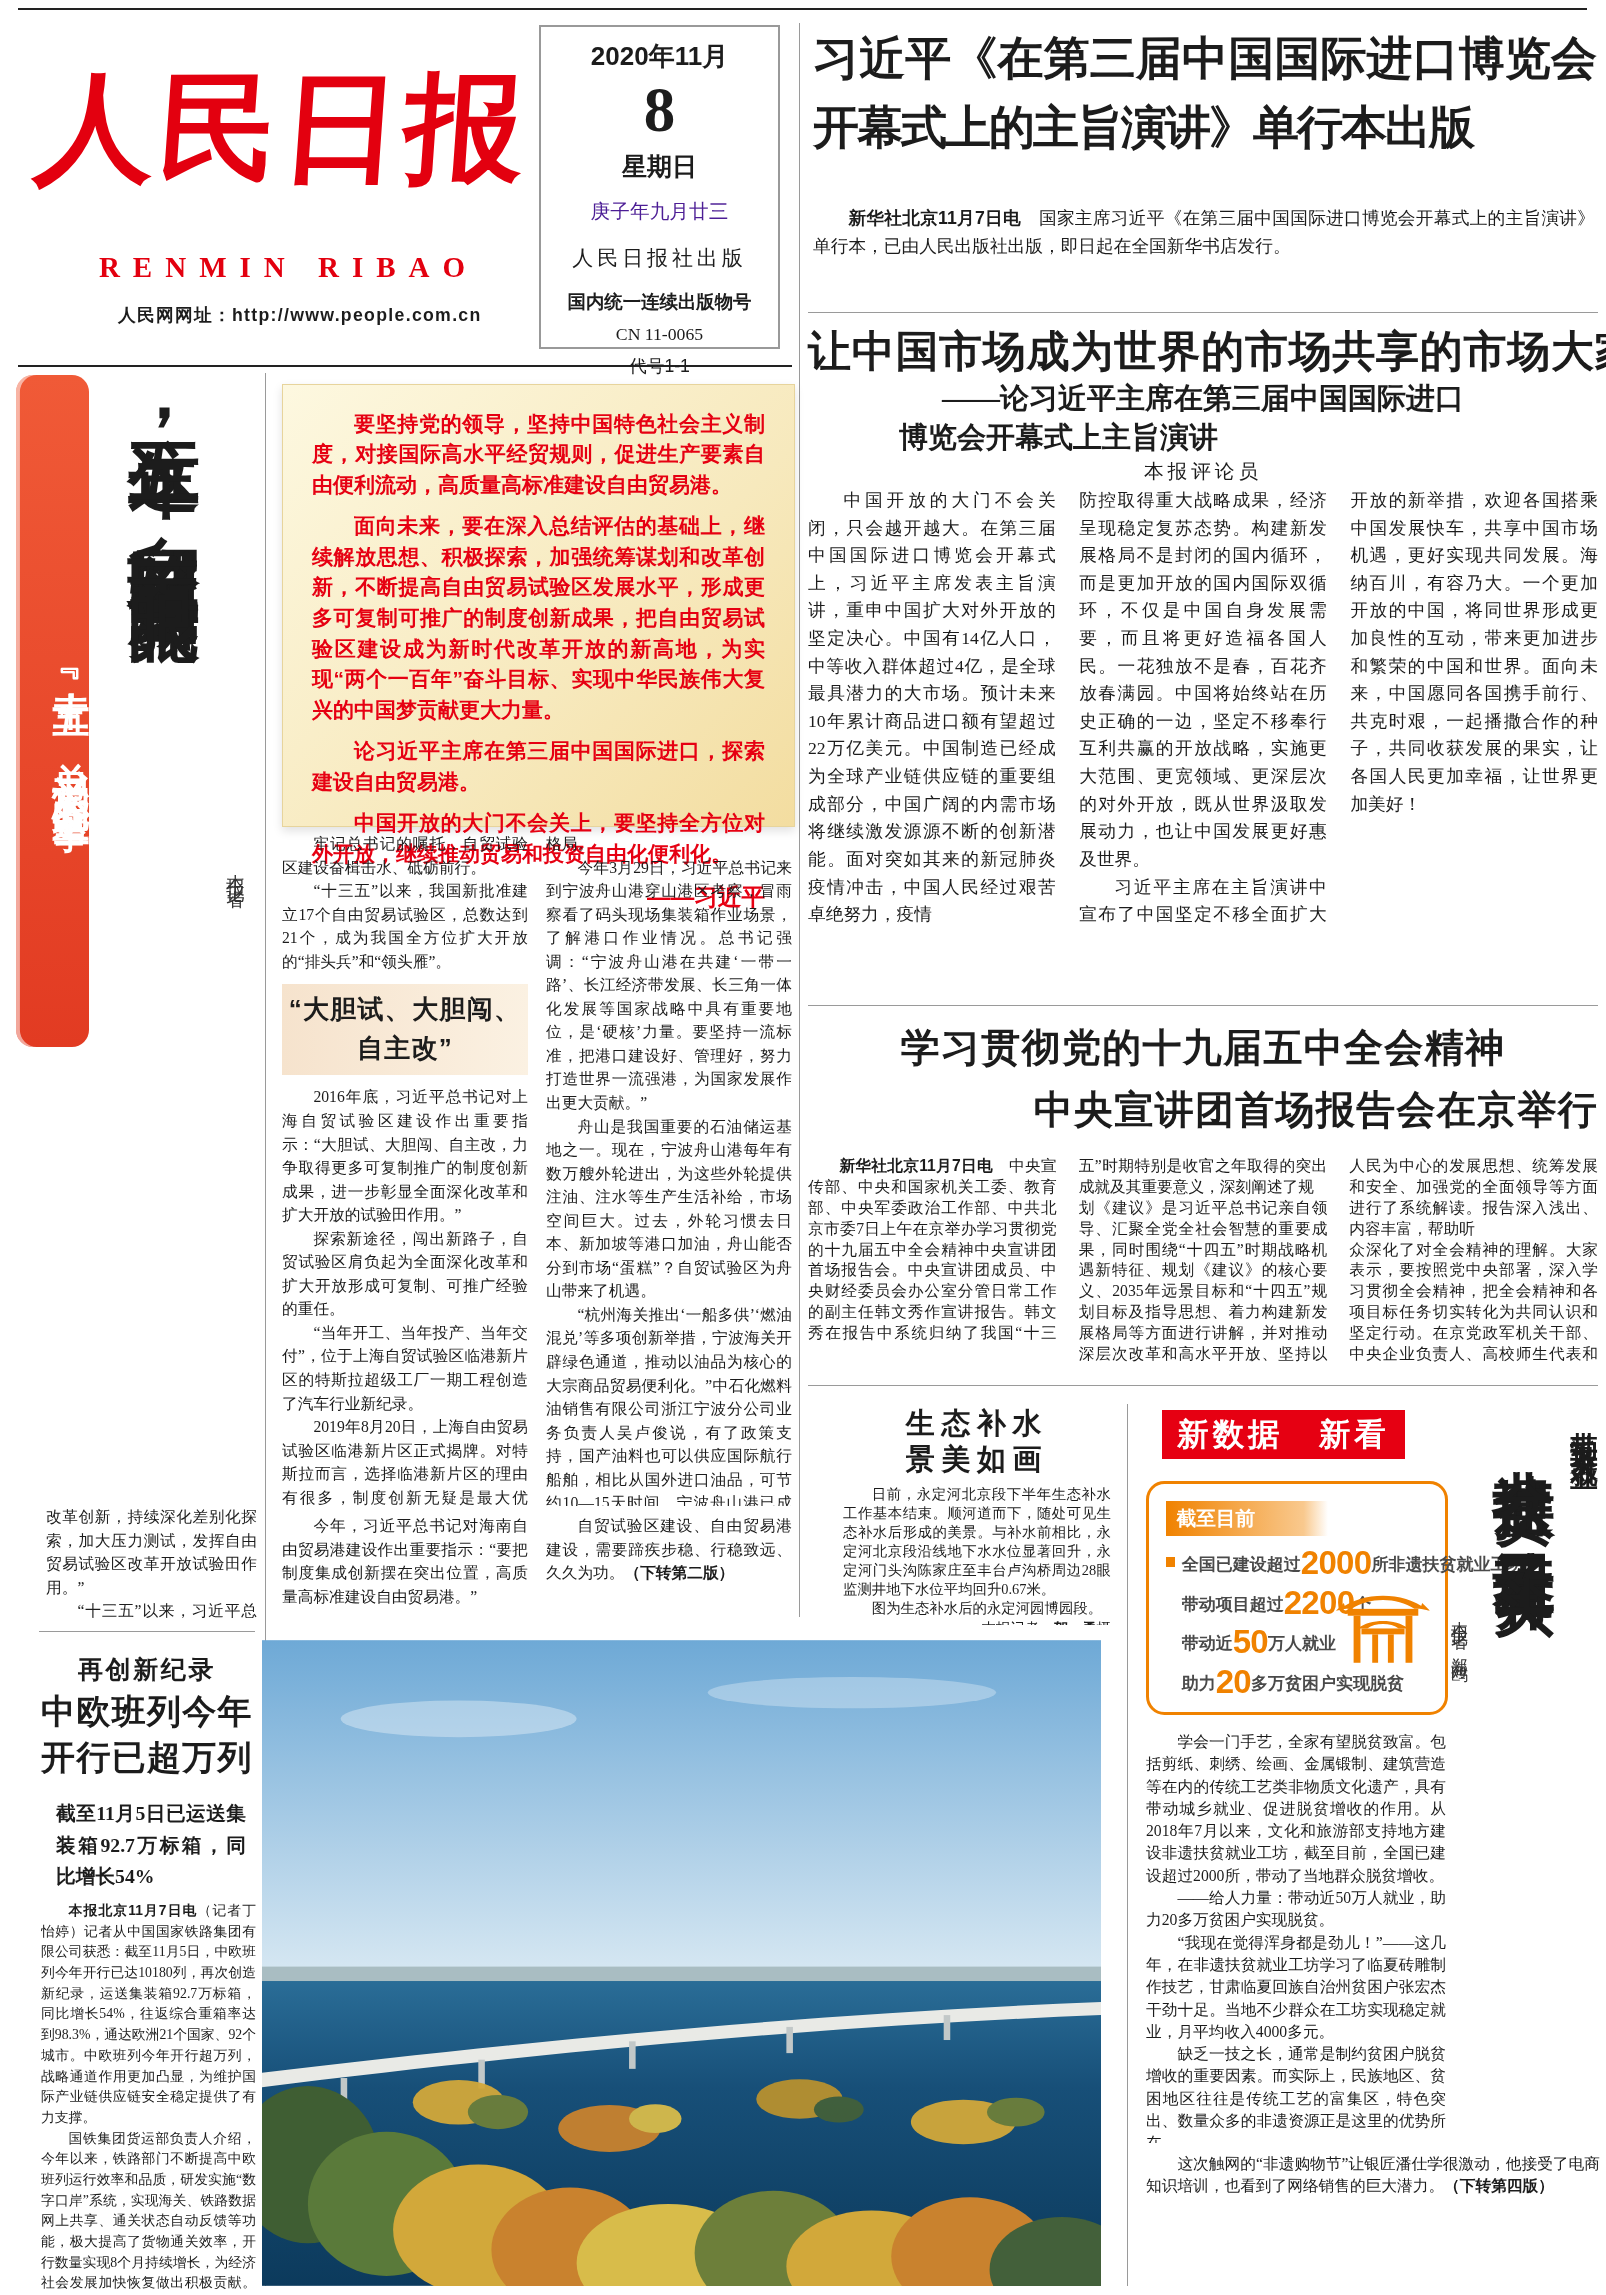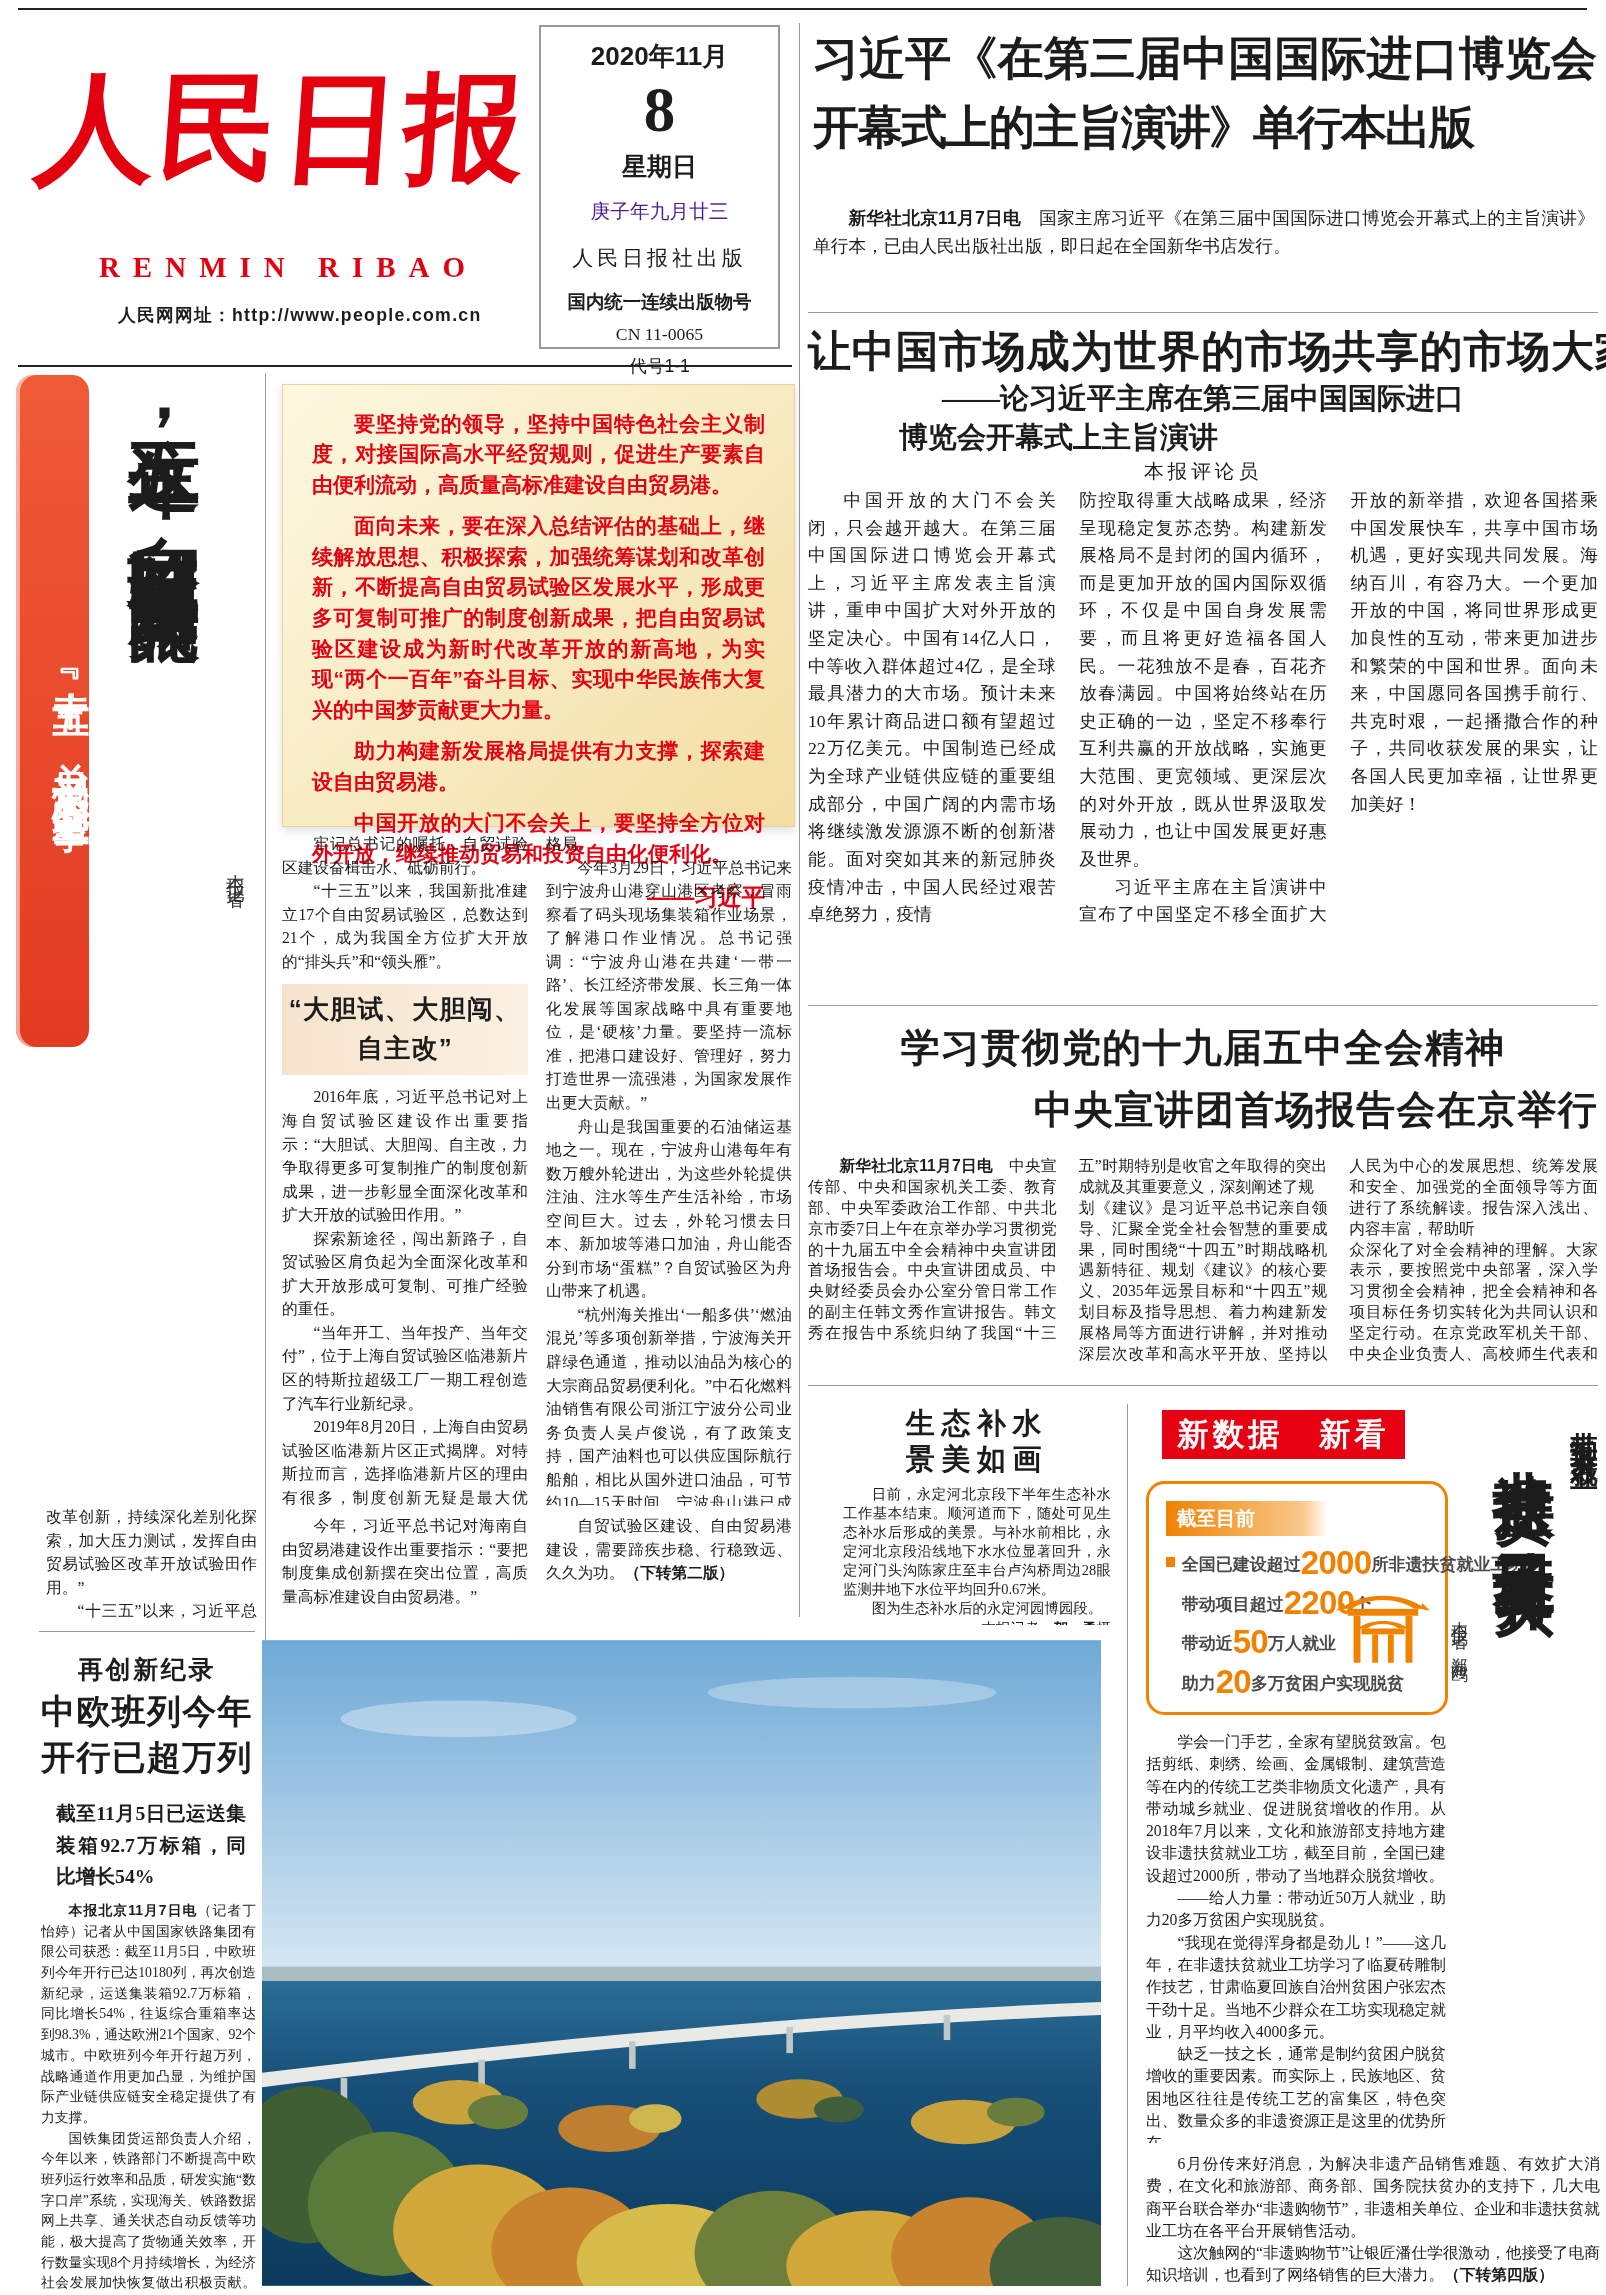--- a/index.html
+++ b/index.html
@@ -136,21 +136,21 @@
 
   <div class="abs banner vert" style="left:16.4px;top:375px;width:73px;height:646px;padding-top:26px;text-align:center;">
     <span class="t">『十三五』，总书记关心的这些事</span>
   </div>
   <div class="abs vert vhead serif" style="left:104px;top:379px;height:1105px;width:98px;">这五年，自贸试验区创新更亮眼</div>
   <div class="abs vert vby" style="left:223px;top:859px;height:197px;">本报记者</div>
 
   <div class="abs qbox" style="left:282px;top:384px;width:453px;height:394px;">
     <p>要坚持党的领导，坚持中国特色社会主义制度，对接国际高水平经贸规则，促进生产要素自由便利流动，高质量高标准建设自由贸易港。</p>
     <p>面向未来，要在深入总结评估的基础上，继续解放思想、积极探索，加强统筹谋划和改革创新，不断提高自由贸易试验区发展水平，形成更多可复制可推广的制度创新成果，把自由贸易试验区建设成为新时代改革开放的新高地，为实现“两个一百年”奋斗目标、实现中华民族伟大复兴的中国梦贡献更大力量。</p>
-    <p>助力构建新发展格局提供有力支撑，探索建设自由贸易港。</p>
+    <p>论习近平主席在第三届中国国际进口，探索建设自由贸易港。</p>
     <p>中国开放的大门不会关上，要坚持全方位对外开放，继续推动贸易和投资自由化便利化。</p>
     <p class="attr noind">——习近平</p>
   </div>
 
   <div class="abs midcol just" style="left:282px;top:832px;width:246px;height:674px;overflow:hidden;">
     <p>牢记总书记的嘱托，自贸试验区建设奋楫击水、砥砺前行。</p>
     <p>“十三五”以来，我国新批准建立17个自由贸易试验区，总数达到21个，成为我国全方位扩大开放的“排头兵”和“领头雁”。</p>
     <div class="subhead1">“大胆试、大胆闯、自主改”</div>
     <p>2016年底，习近平总书记对上海自贸试验区建设作出重要指示：“大胆试、大胆闯、自主改，力争取得更多可复制推广的制度创新成果，进一步彰显全面深化改革和扩大开放的试验田作用。”</p>
     <p>探索新途径，闯出新路子，自贸试验区肩负起为全面深化改革和扩大开放形成可复制、可推广经验的重任。</p>
@@ -281,18 +281,17 @@
   <div class="abs vert her-head sans" style="left:1473px;top:1420px;height:761px;width:85px;">非遗扶贫　让日子更有奔头</div>
 
   <div class="abs her-body just" style="left:1146px;top:1731px;width:300px;height:412px;overflow:hidden;">
     <p>学会一门手艺，全家有望脱贫致富。包括剪纸、刺绣、绘画、金属锻制、建筑营造等在内的传统工艺类非物质文化遗产，具有带动城乡就业、促进脱贫增收的作用。从2018年7月以来，文化和旅游部支持地方建设非遗扶贫就业工坊，截至目前，全国已建设超过2000所，带动了当地群众脱贫增收。</p>
     <p>——给人力量：带动近50万人就业，助力20多万贫困户实现脱贫。</p>
     <p>“我现在觉得浑身都是劲儿！”——这几年，在非遗扶贫就业工坊学习了临夏砖雕制作技艺，甘肃临夏回族自治州贫困户张宏杰干劲十足。当地不少群众在工坊实现稳定就业，月平均收入4000多元。</p>
     <p>缺乏一技之长，通常是制约贫困户脱贫增收的重要因素。而实际上，民族地区、贫困地区往往是传统工艺的富集区，特色突出、数量众多的非遗资源正是这里的优势所在。</p>
 
   </div>
   <div class="abs her-body just" style="left:1146px;top:2153px;width:454px;height:134px;overflow:hidden;">
-    <p>6月份传来好消息，为解决非遗产品销售难题、有效扩大消费，在文化和旅游部、商务部、国务院扶贫办的支持下，几大电商平台联合举办“非遗购物节”，非遗相关单位、企业和非遗扶贫就业工坊在各平台开展销售活动。</p>
     <p><span>这次触网的“非遗购物节”让银匠潘仕学很激动，他接受了电商知识培训，也看到了网络销售的巨大潜力。</span><span class="jump">（下转第四版）</span></p>
   </div>
 
 </div>
 
 
 </body></html>

